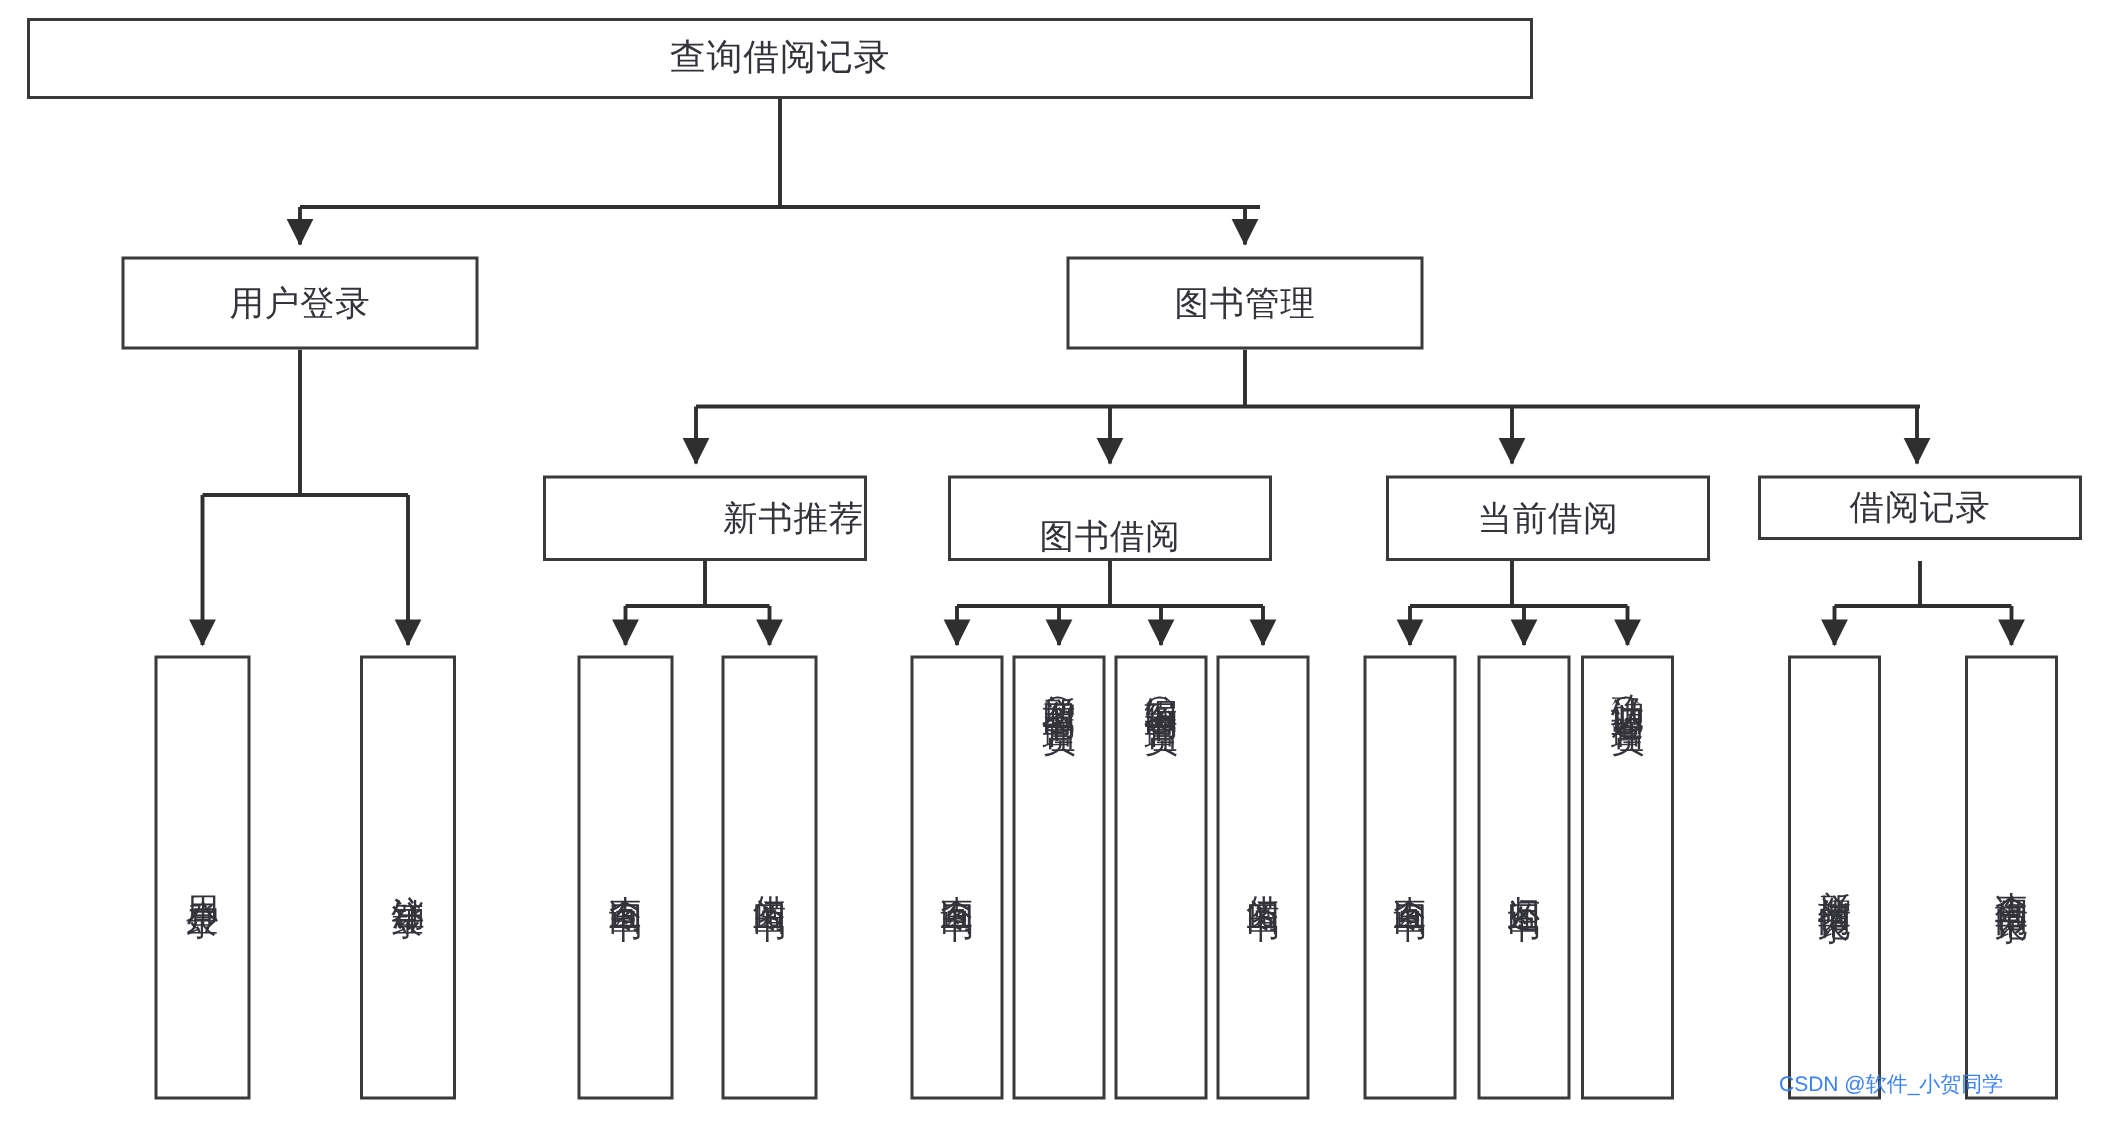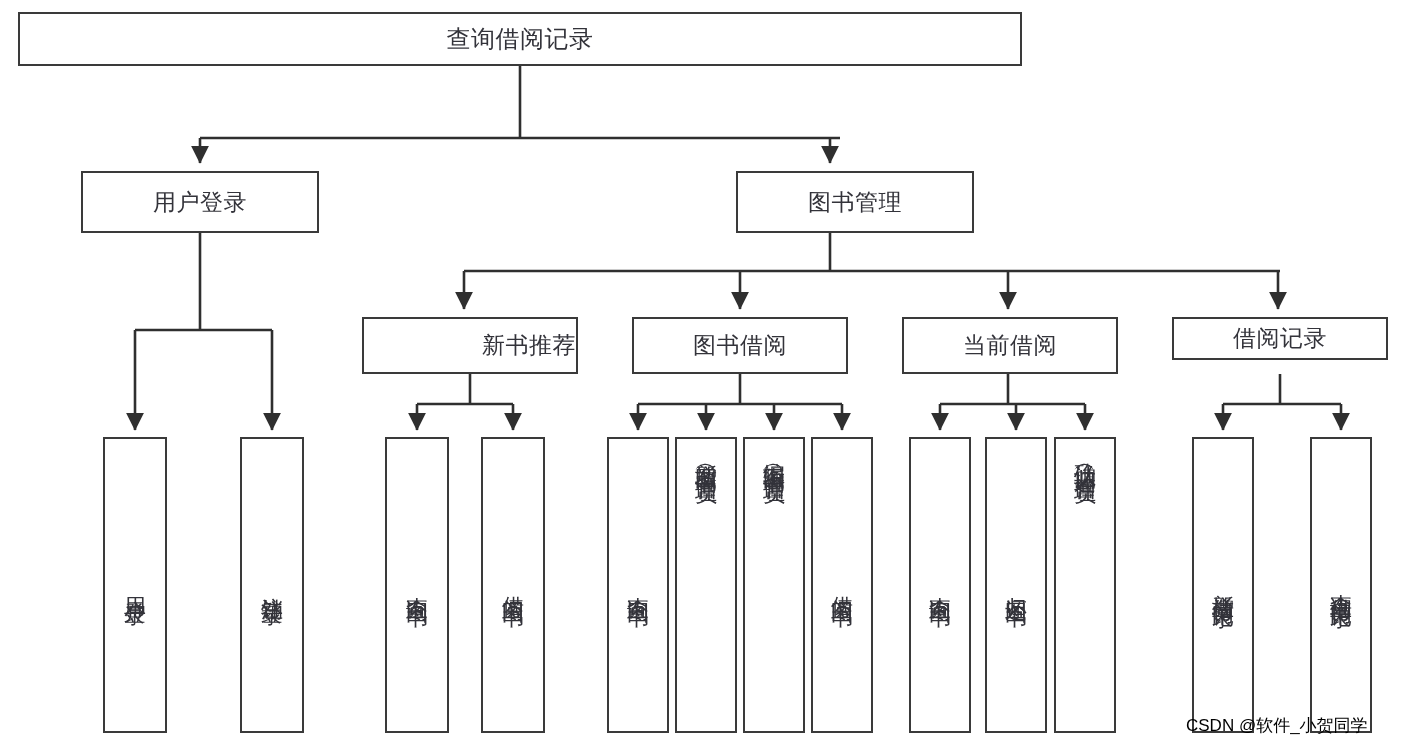--- a/index.html
+++ b/index.html
@@ -65,22 +65,22 @@
     line-height: 1;
   }
   .node.v.centered {
     align-items: center;
     padding-top: 0;
   }
   #watermark {
     position: absolute;
     left: 1186px;
     top: 714px;
-    font-size: 17px;
-    color: #000000;
+    font-size: 14px;
+    color: #3b82f6;
     white-space: nowrap;
     z-index: 5;
     font-family: "Liberation Sans", "DejaVu Sans", sans-serif;
   }
 </style>
 </head>
 <body>
 
 <div id="canvas">
 
@@ -134,31 +134,31 @@
     </g>
   </svg>
 
   <div class="node h root" style="left:18px; top:12px; width:1004px; height:54px;">
     <span class="label">查询借阅记录</span>
   </div>
 
   <div class="node h" style="left:81px; top:171px; width:238px; height:62px;">
     <span class="label">用户登录</span>
   </div>
-  <div class="node h" style="left:711px; top:171px; width:238px; height:62px;margin-left:25px;">
+  <div class="node h" style="left:711px; top:171px; width:238px; height:62px;">
     <span class="label">图书管理</span>
   </div>
 
   <div class="node h" style="left:362px; top:317px; width:216px; height:57px;justify-content:flex-end;">
     <span class="label">新书推荐</span>
   </div>
-  <div class="node h" style="left:632px; top:317px; width:216px; height:57px;">
+  <div class="node h" style="left:632px; top:317px; width:216px; height:57px;align-items:flex-end;">
     <span class="label">图书借阅</span>
   </div>
-  <div class="node h" style="left:902px; top:317px; width:216px; height:57px;text-align:right;">
+  <div class="node h" style="left:924px; top:317px; width:216px; height:57px;text-align:right;">
     <span class="label">当前借阅</span>
   </div>
   <div class="node h" style="left:1172px; top:317px; width:216px; height:43px;">
     <span class="label">借阅记录</span>
   </div>
 
   <div class="node v centered" style="left:103px; top:437px; width:64px; height:296px;">
     <span class="label">用户登录</span>
   </div>
   <div class="node v centered" style="left:240px; top:437px; width:64px; height:296px;">

